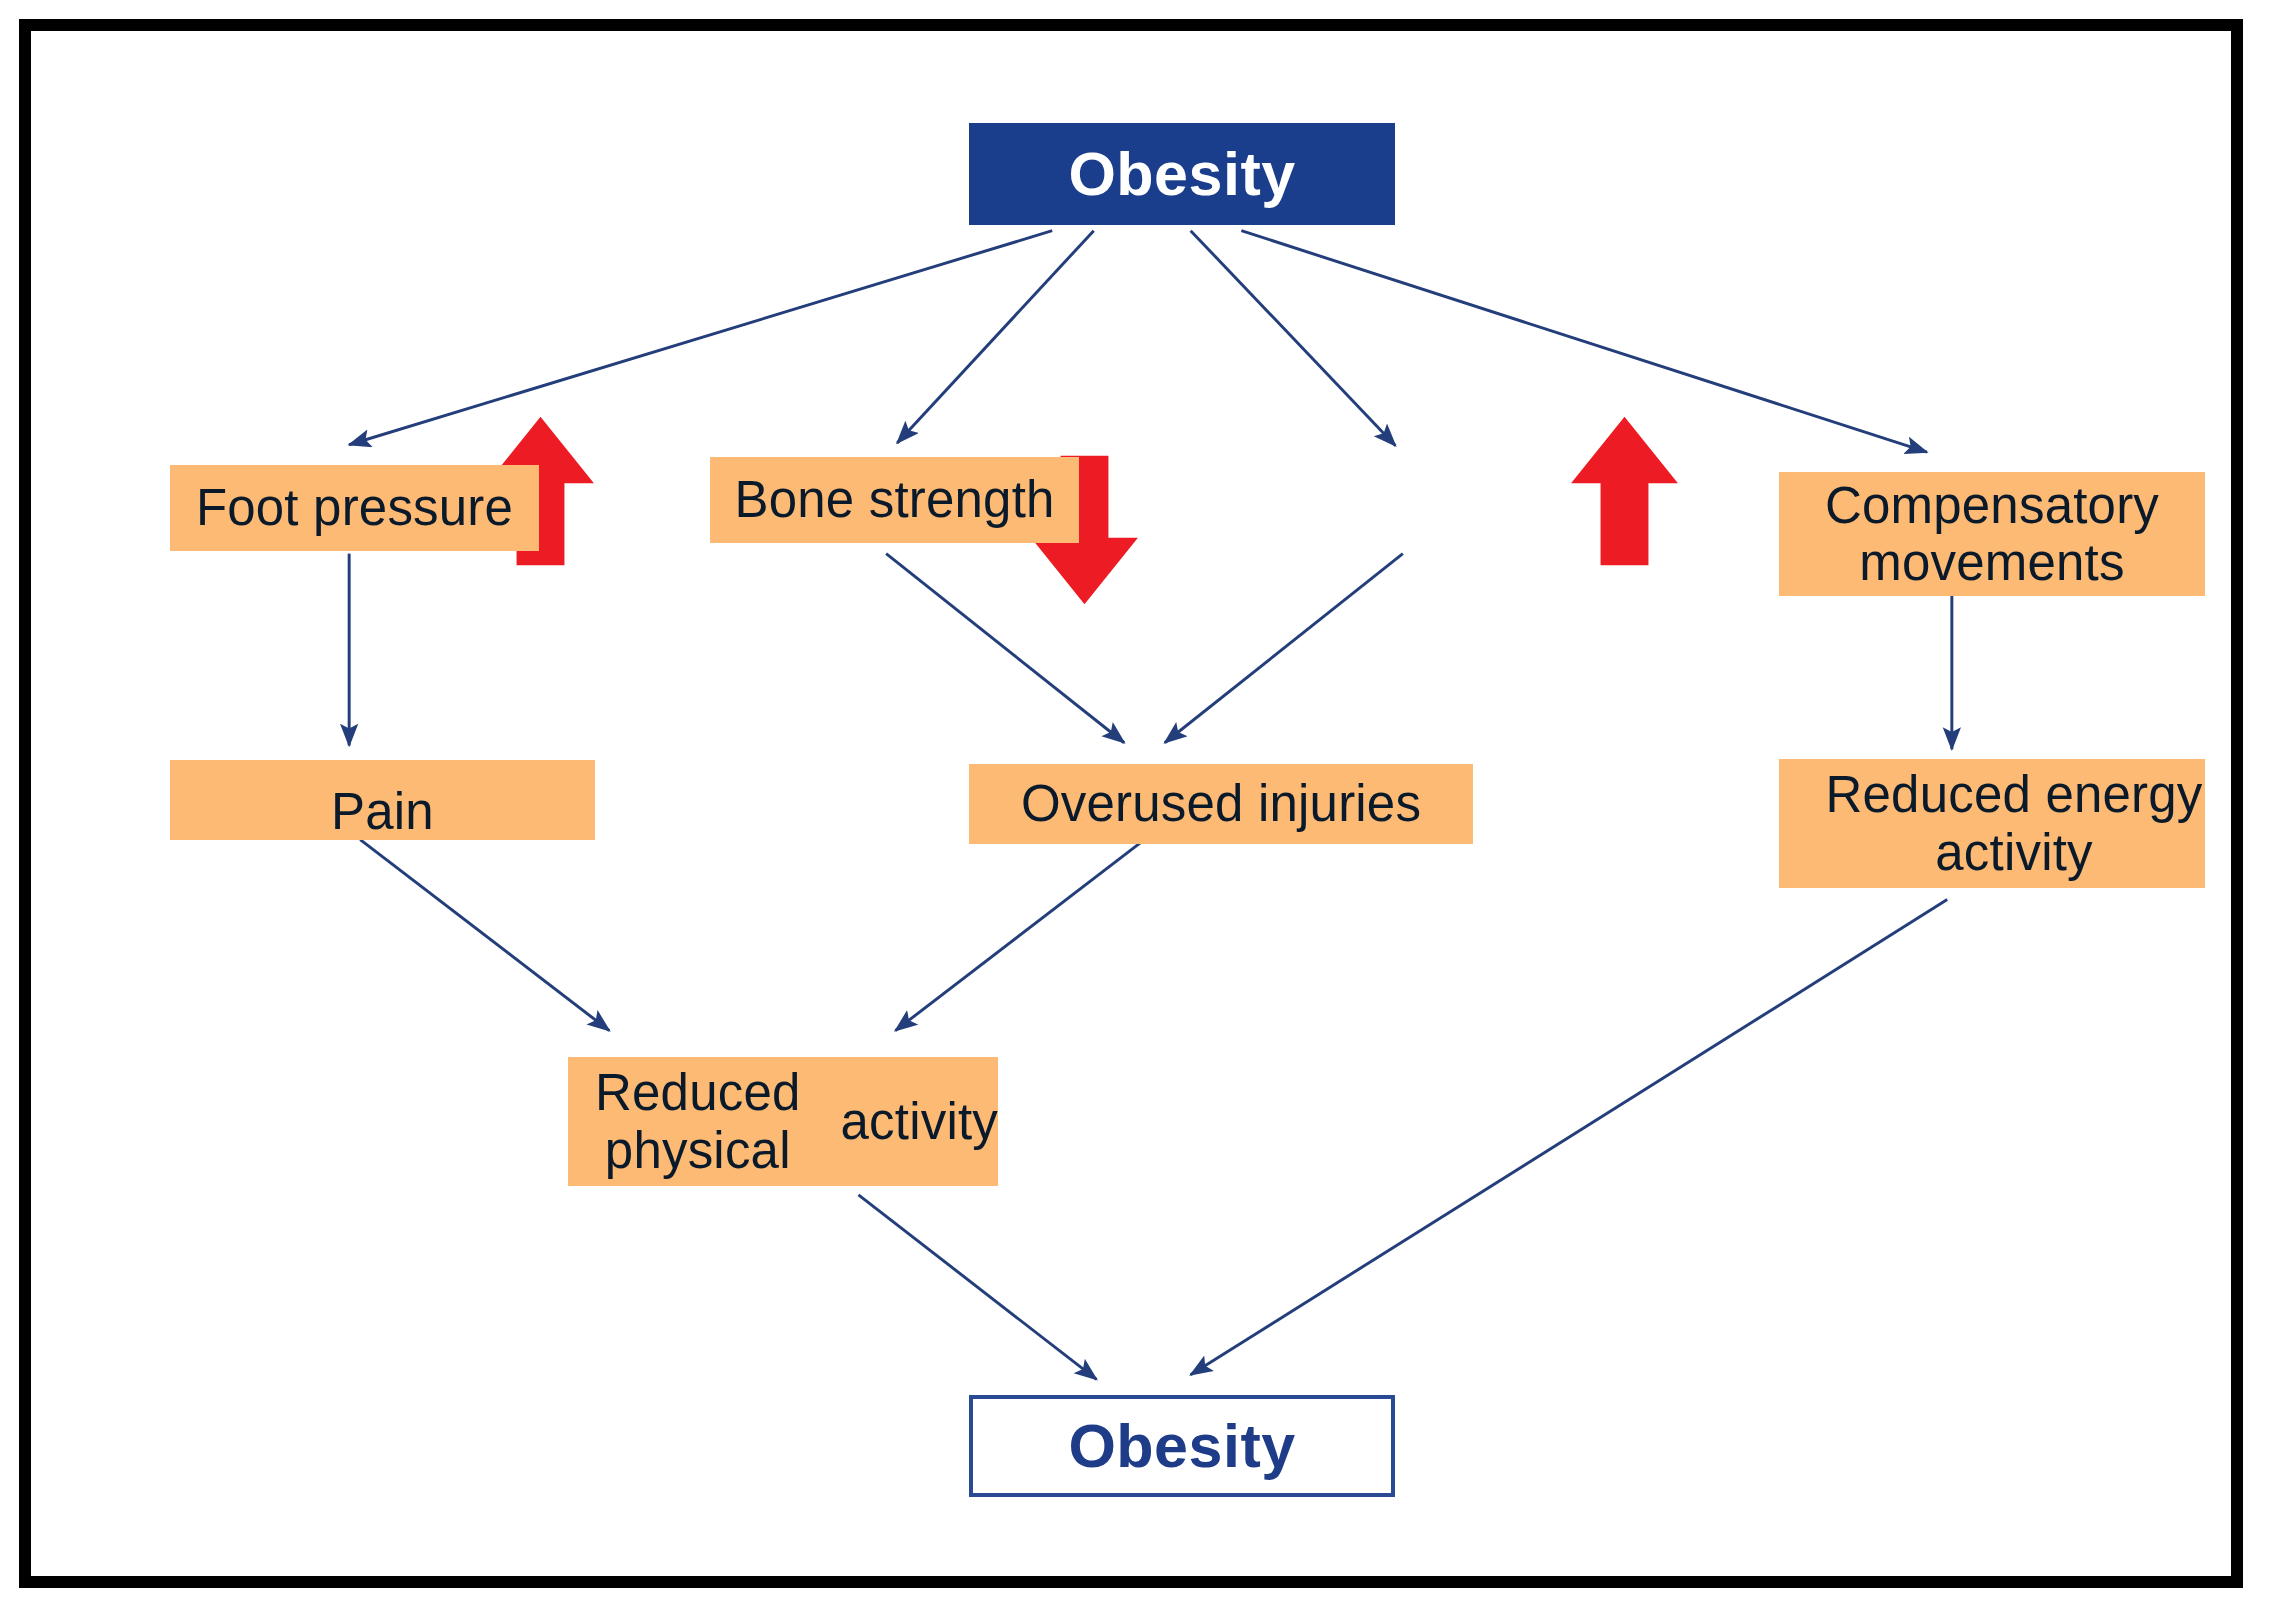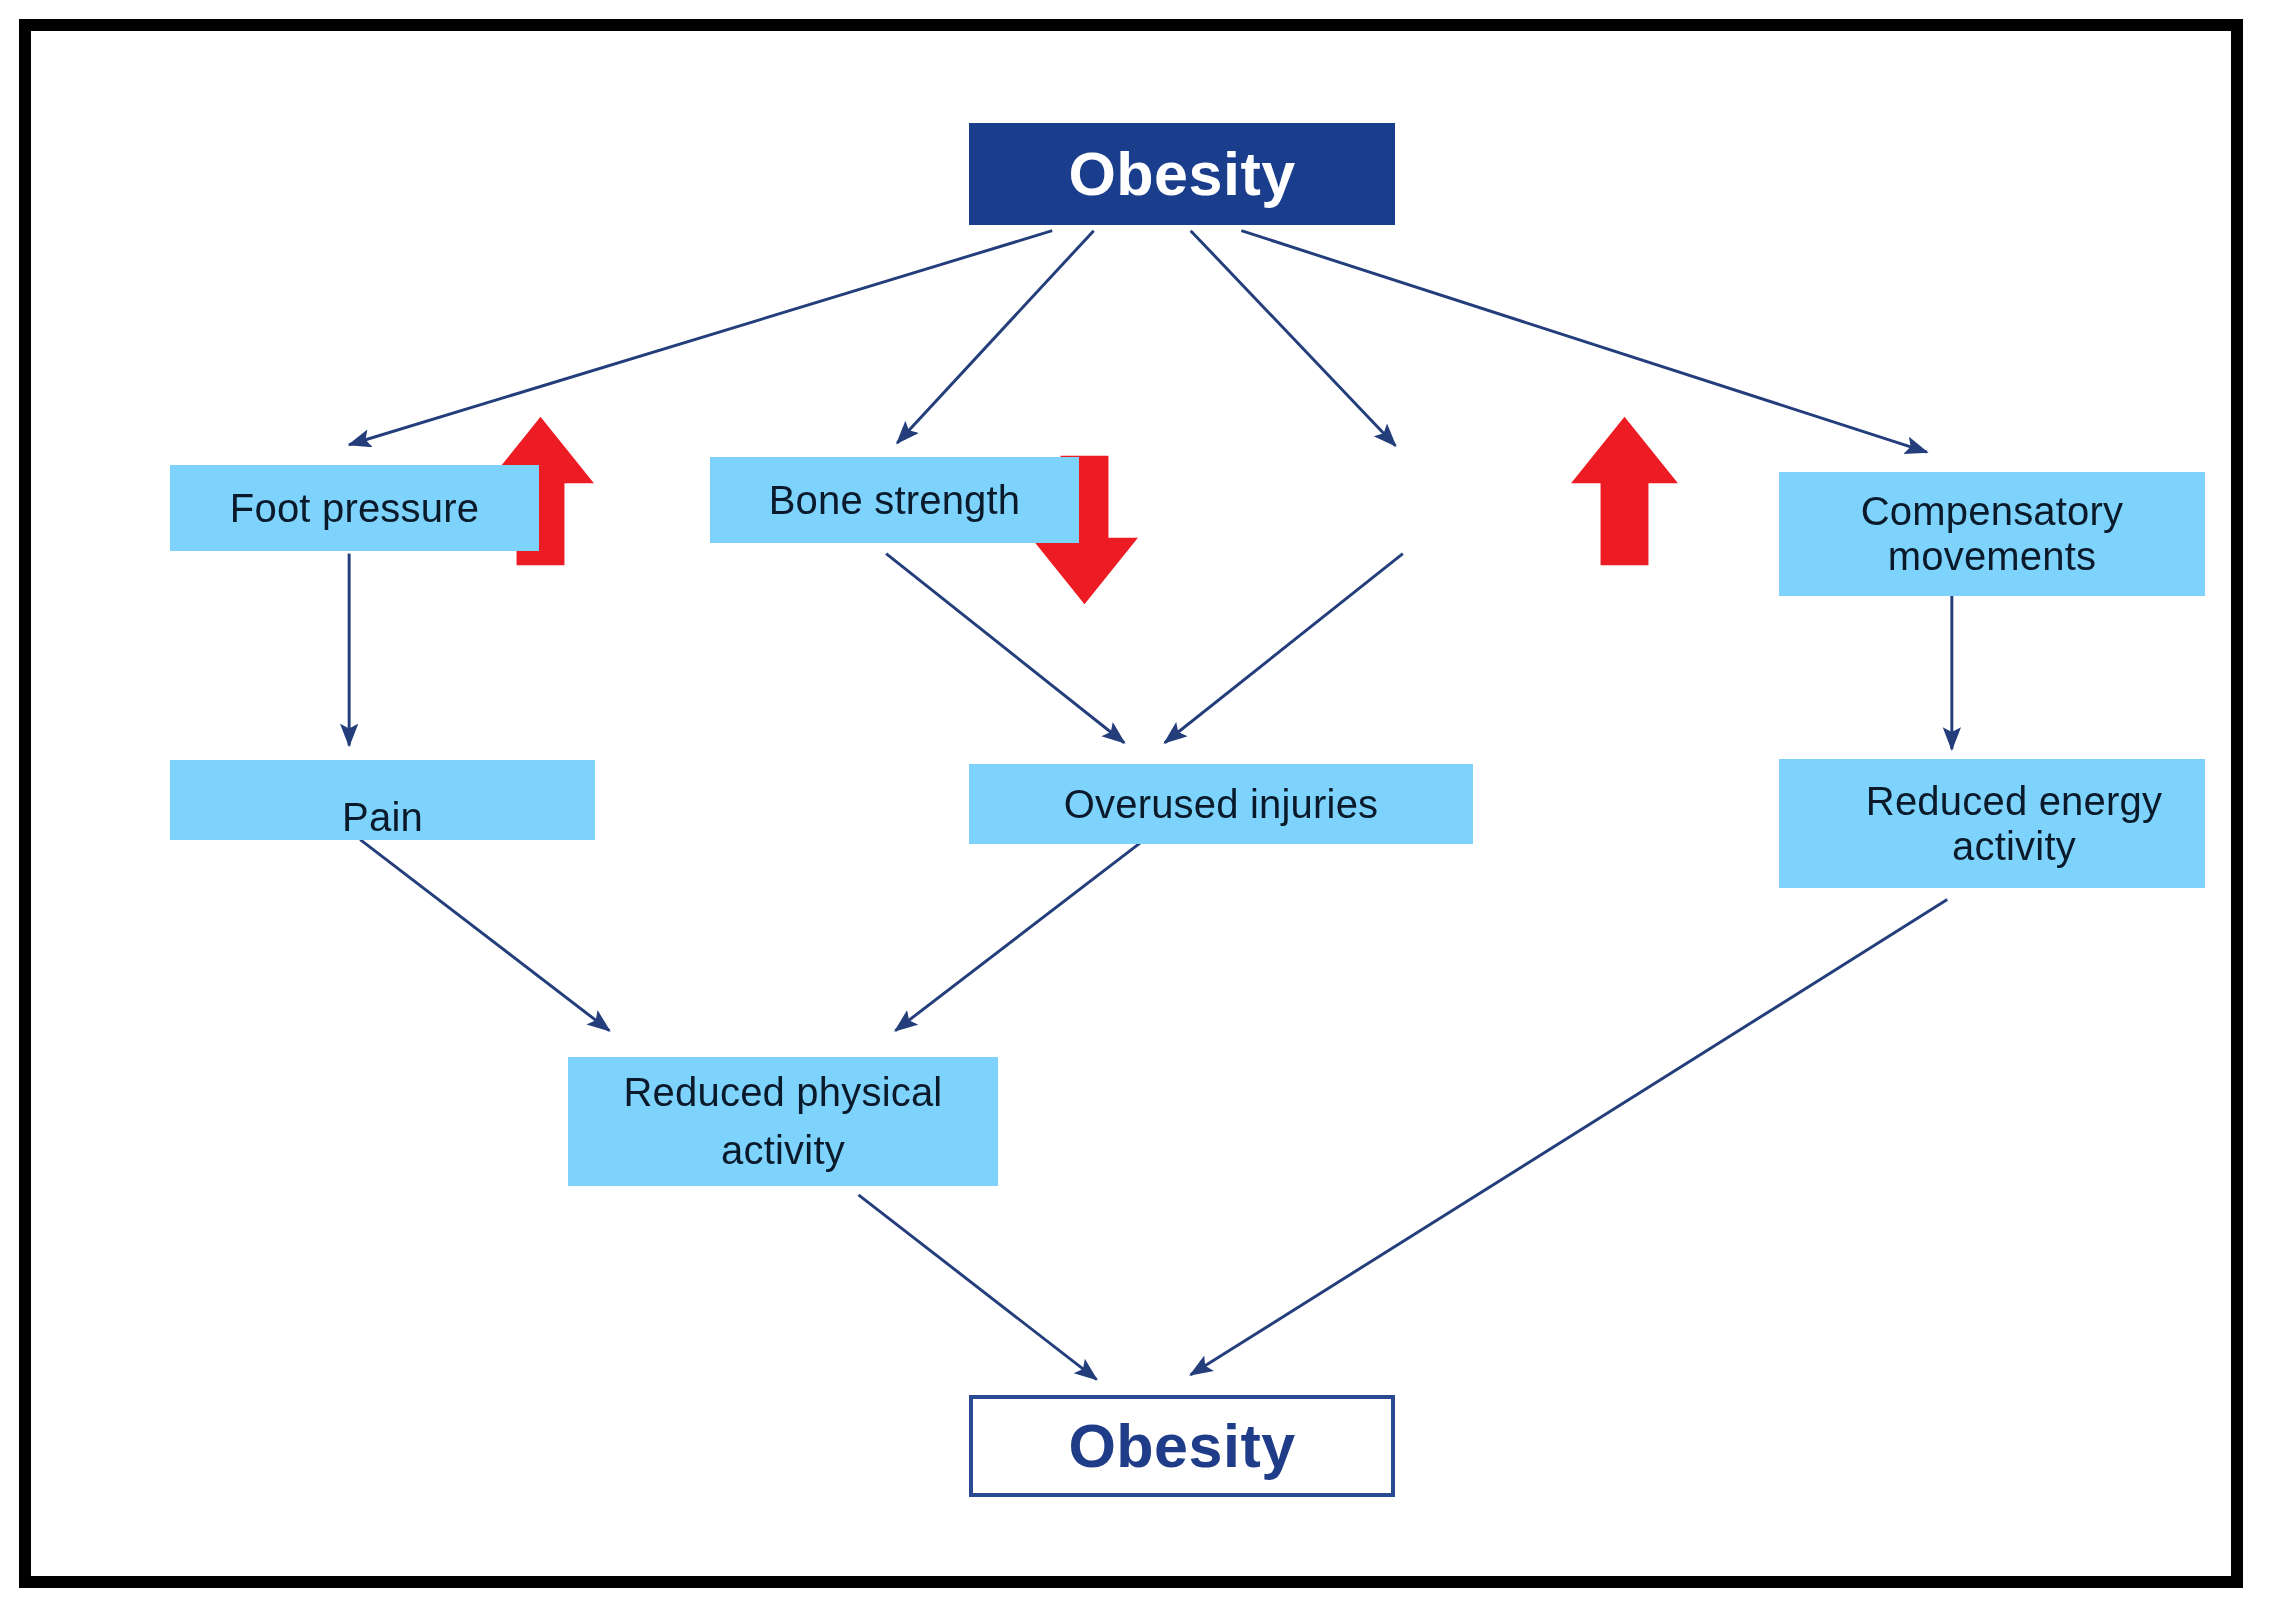--- a/index.html
+++ b/index.html
@@ -41,23 +41,23 @@
     position: absolute;
     box-sizing: border-box;
     display: flex;
     align-items: center;
     justify-content: center;
     text-align: center;
     line-height: 1.12;
     margin-left: 44px;
   }
   .node-cyan {
-    background: #7dd3fc;
+    background: #fdba74;
     color: #0A1A2A;
-    font-size: 40px;
+    font-size: 51px;
     font-weight: 400;
     letter-spacing: 0.2px;
   }
   .node-navy {
     background: #1A3E8C;
     color: #ffffff;
     font-size: 61px;
     font-weight: bold;
     letter-spacing: 0.5px;
   }
@@ -148,21 +148,21 @@
 
   <div class="node node-cyan" style="left:925px; top:764px; width:504px; height:80px;">
     <span>Overused injuries</span>
   </div>
 
   <div class="node node-cyan" style="left:1735px; top:759px; width:426px; height:129px; flex-direction:column;padding-left:44px;">
     <span>Reduced energy</span>
     <span>activity</span>
   </div>
 
-  <div class="node node-cyan" style="left:524px; top:1057px; width:430px; height:129px; flex-direction:column;gap:13px;">
+  <div class="node node-cyan" style="left:524px; top:1057px; width:430px; height:129px; flex-direction:row;gap:13px;">
     <span>Reduced physical</span>
     <span>activity</span>
   </div>
 
   <div class="node node-outline" style="left:925px; top:1395px; width:426px; height:102px;">
     <span>Obesity</span>
   </div>
 
 </div>
 

